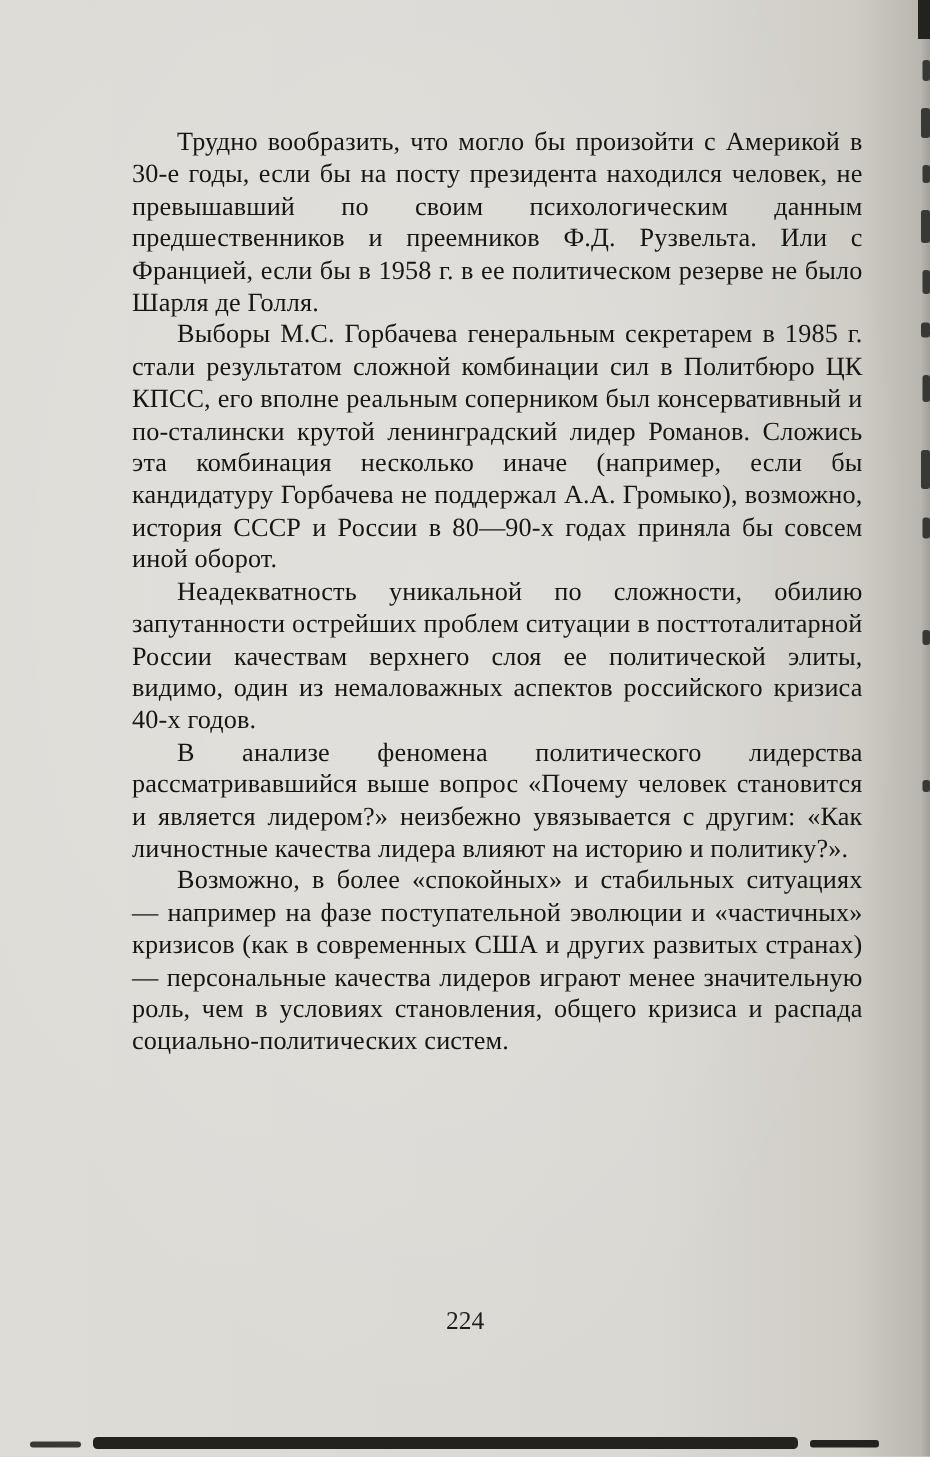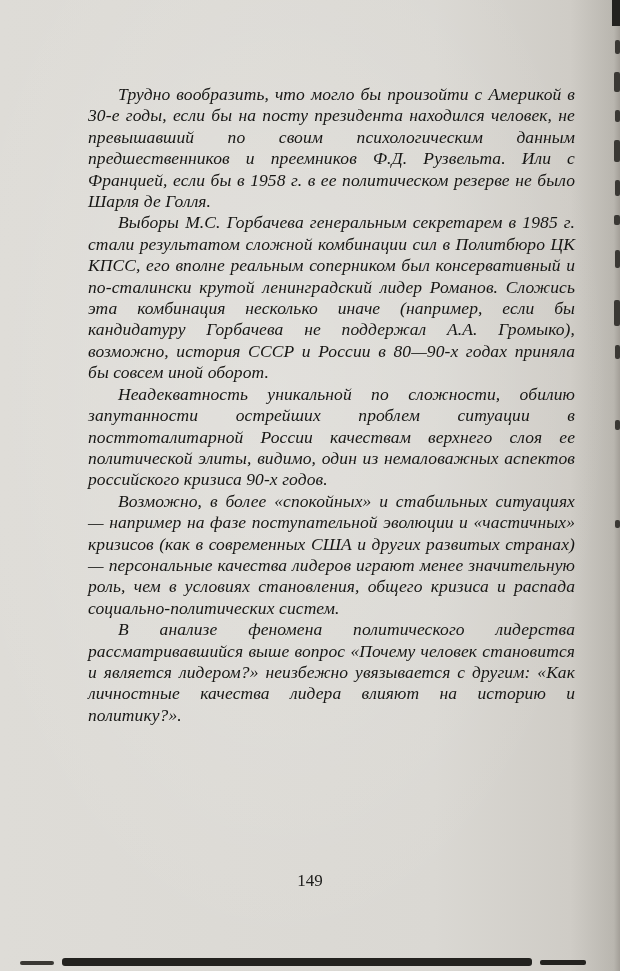--- a/index.html
+++ b/index.html
@@ -24,21 +24,20 @@
   .textblock {
     position: absolute;
     left: 88px;
     top: 84px;
     width: 487px;
     color: #161614;
     font-size: 17.5px;
     line-height: 21.4px;
     text-align: justify;
     letter-spacing: 0.1px;
-    font-style: italic;
   }
   .textblock p {
     margin: 0;
     text-indent: 30px;
   }
   .page-number {
     position: absolute;
     top: 871px;
     left: 0;
     width: 100%;
@@ -56,26 +55,26 @@
   }
 </style>
 </head>
 <body>
 
 <div class="page">
 
   <div class="textblock">
     <p>Трудно вообразить, что могло бы произойти с Америкой в 30-е годы, если бы на посту президента находился человек, не превышавший по своим психологическим данным предшественников и преемников Ф.Д. Рузвельта. Или с Францией, если бы в 1958 г. в ее политическом резерве не было Шарля де Голля.</p>
     <p>Выборы М.С. Горбачева генеральным секретарем в 1985 г. стали результатом сложной комбинации сил в Политбюро ЦК КПСС, его вполне реальным соперником был консервативный и по-сталински крутой ленинградский лидер Романов. Сложись эта комбинация несколько иначе (например, если бы кандидатуру Горбачева не поддержал А.А. Громыко), возможно, история СССР и России в 80—90-х годах приняла бы совсем иной оборот.</p>
-    <p>Неадекватность уникальной по сложности, обилию запутанности острейших проблем ситуации в посттоталитарной России качествам верхнего слоя ее политической элиты, видимо, один из немаловажных аспектов российского кризиса 90-х годов.</p>
+    <p>Неадекватность уникальной по сложности, обилию запутанности острейших проблем ситуации в посттоталитарной России качествам верхнего слоя ее политической элиты, видимо, один из немаловажных аспектов российского кризиса 40-х годов.</p>
+    <p>В анализе феномена политического лидерства рассматривавшийся выше вопрос «Почему человек становится и является лидером?» неизбежно увязывается с другим: «Как личностные качества лидера влияют на историю и политику?».</p>
     <p>Возможно, в более «спокойных» и стабильных ситуациях — например на фазе поступательной эволюции и «частичных» кризисов (как в современных США и других развитых странах) — персональные качества лидеров играют менее значительную роль, чем в условиях становления, общего кризиса и распада социально-политических систем.</p>
-    <p>В анализе феномена политического лидерства рассматривавшийся выше вопрос «Почему человек становится и является лидером?» неизбежно увязывается с другим: «Как личностные качества лидера влияют на историю и политику?».</p>
   </div>
 
-  <div class="page-number">149</div>
+  <div class="page-number">224</div>
 
   <div class="artifact" style="left:612px; top:0; width:8px; height:26px;"></div>
   <div class="artifact soft" style="left:615px; top:40px; width:5px; height:14px;"></div>
   <div class="artifact soft" style="left:614px; top:72px; width:6px; height:20px;"></div>
   <div class="artifact soft" style="left:615px; top:110px; width:5px; height:12px;"></div>
   <div class="artifact soft" style="left:614px; top:140px; width:6px; height:22px;"></div>
   <div class="artifact soft" style="left:615px; top:180px; width:5px; height:16px;"></div>
   <div class="artifact soft" style="left:614px; top:215px; width:6px; height:10px;"></div>
   <div class="artifact soft" style="left:615px; top:250px; width:5px; height:18px;"></div>
   <div class="artifact soft" style="left:614px; top:300px; width:6px; height:26px;"></div>

